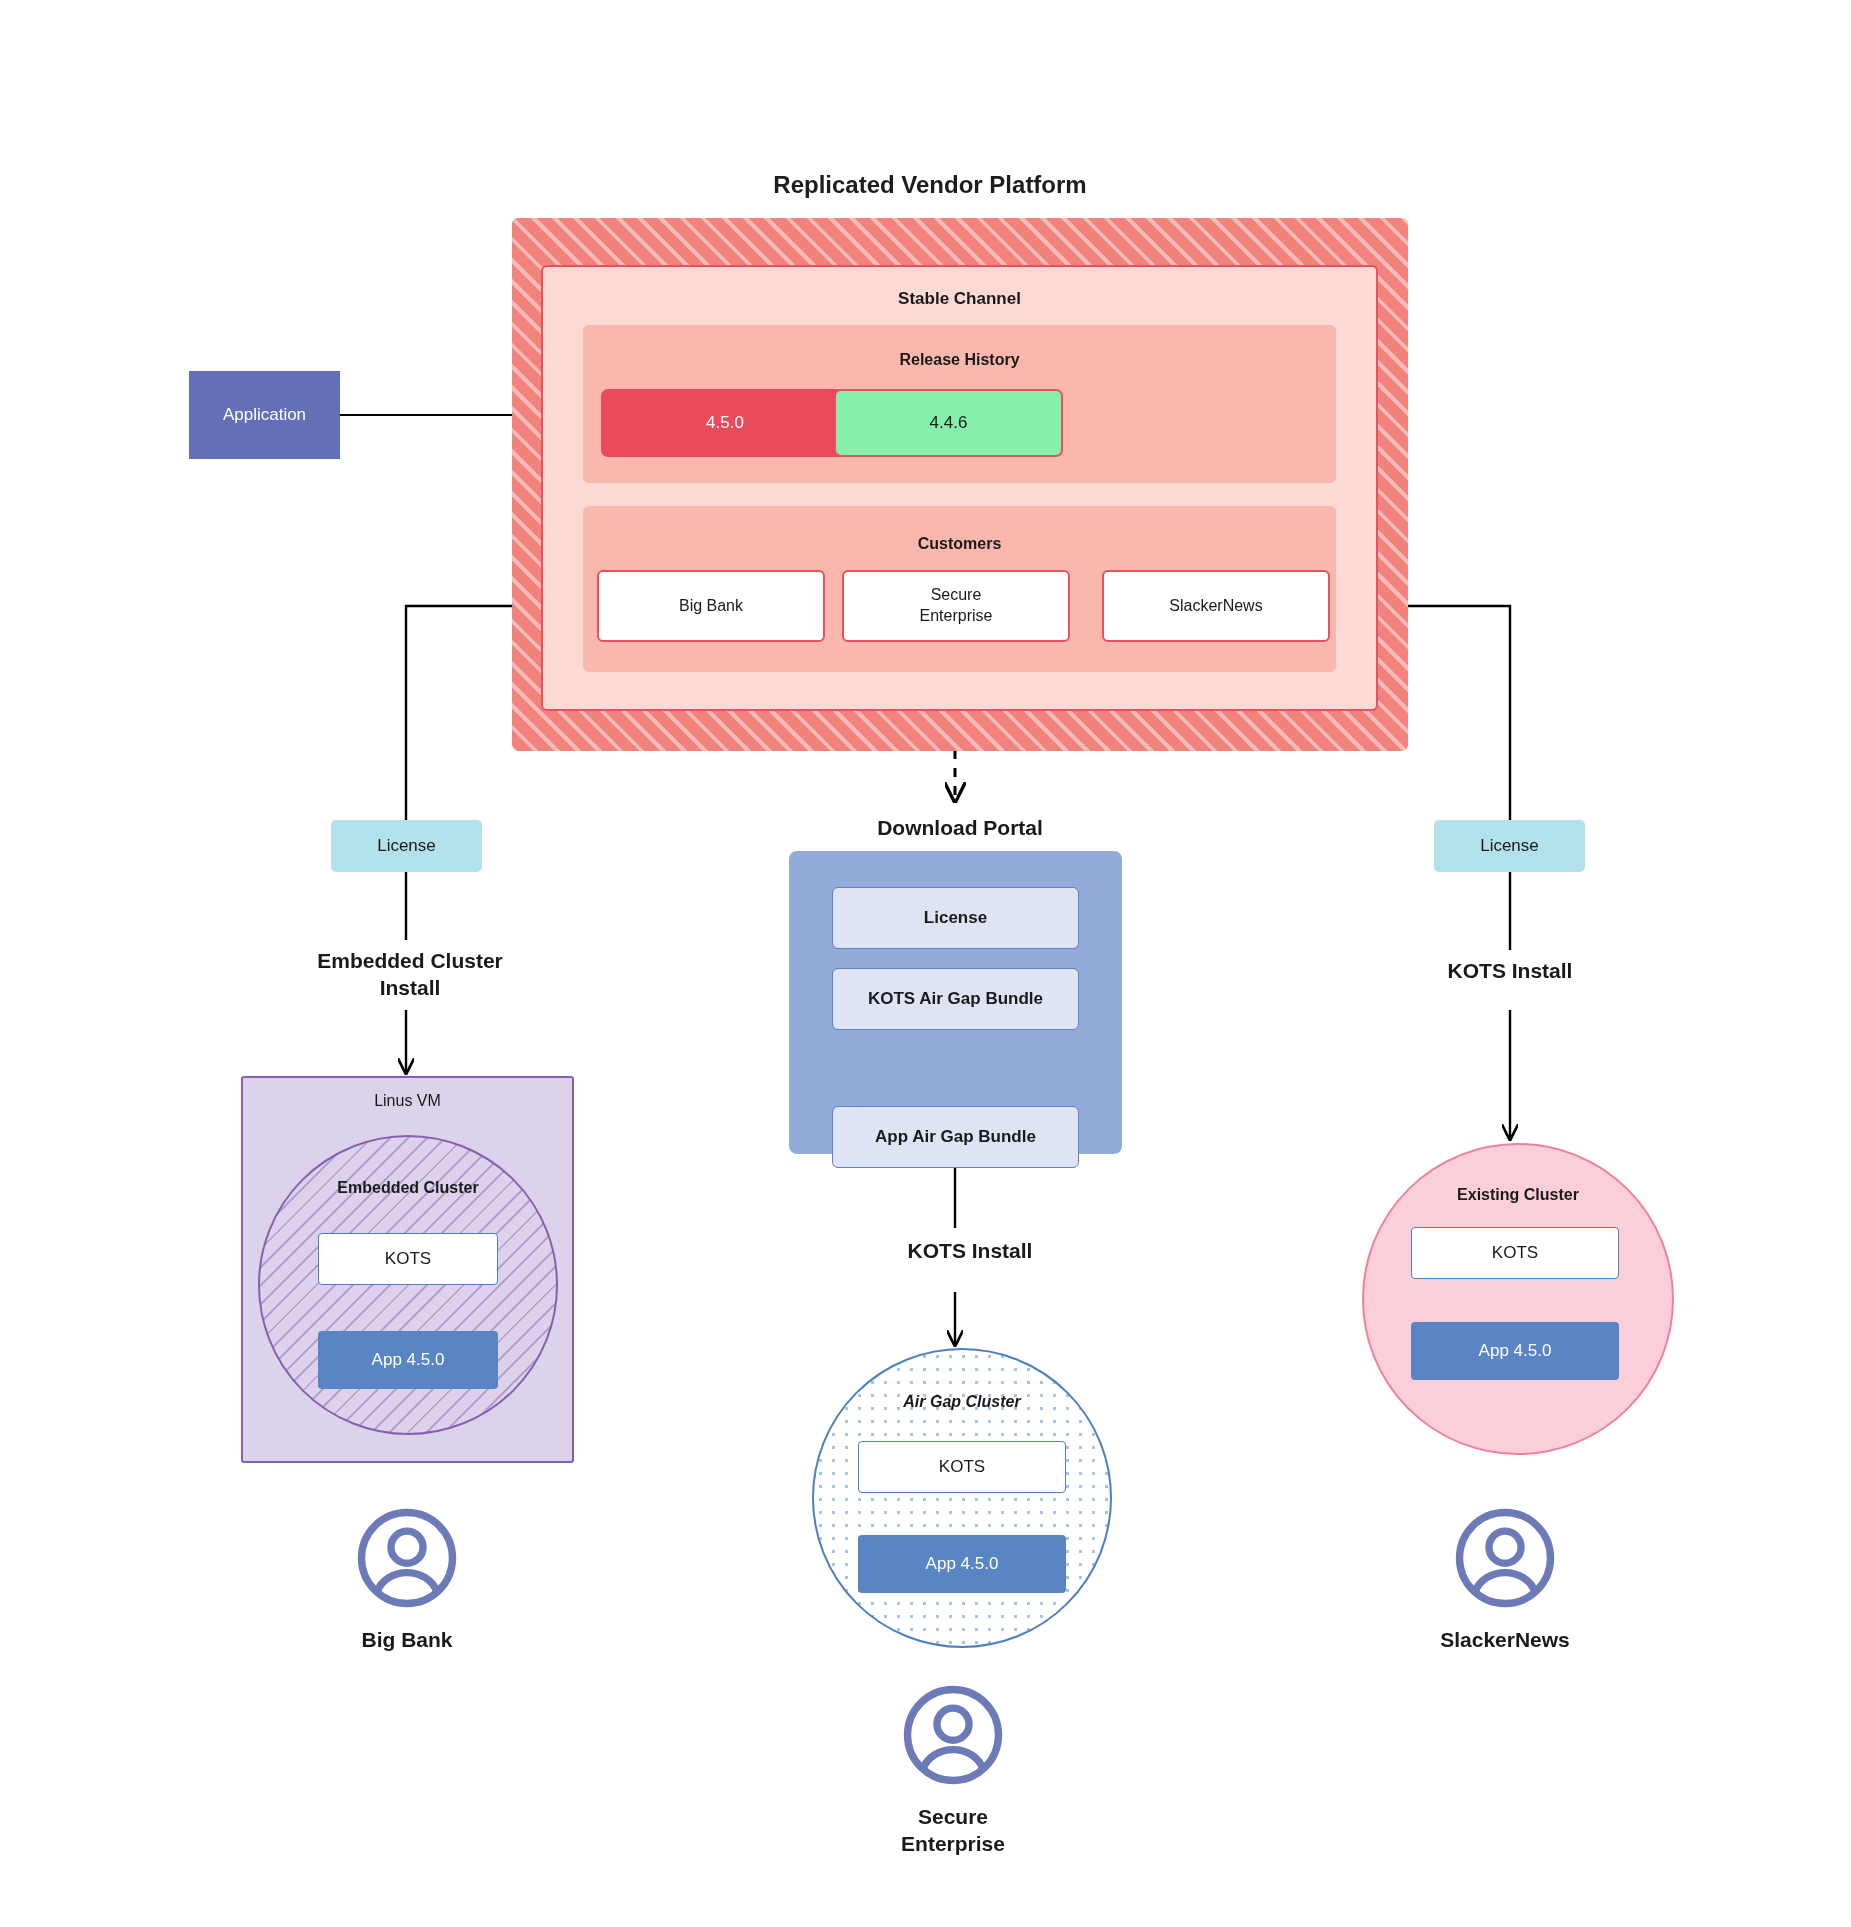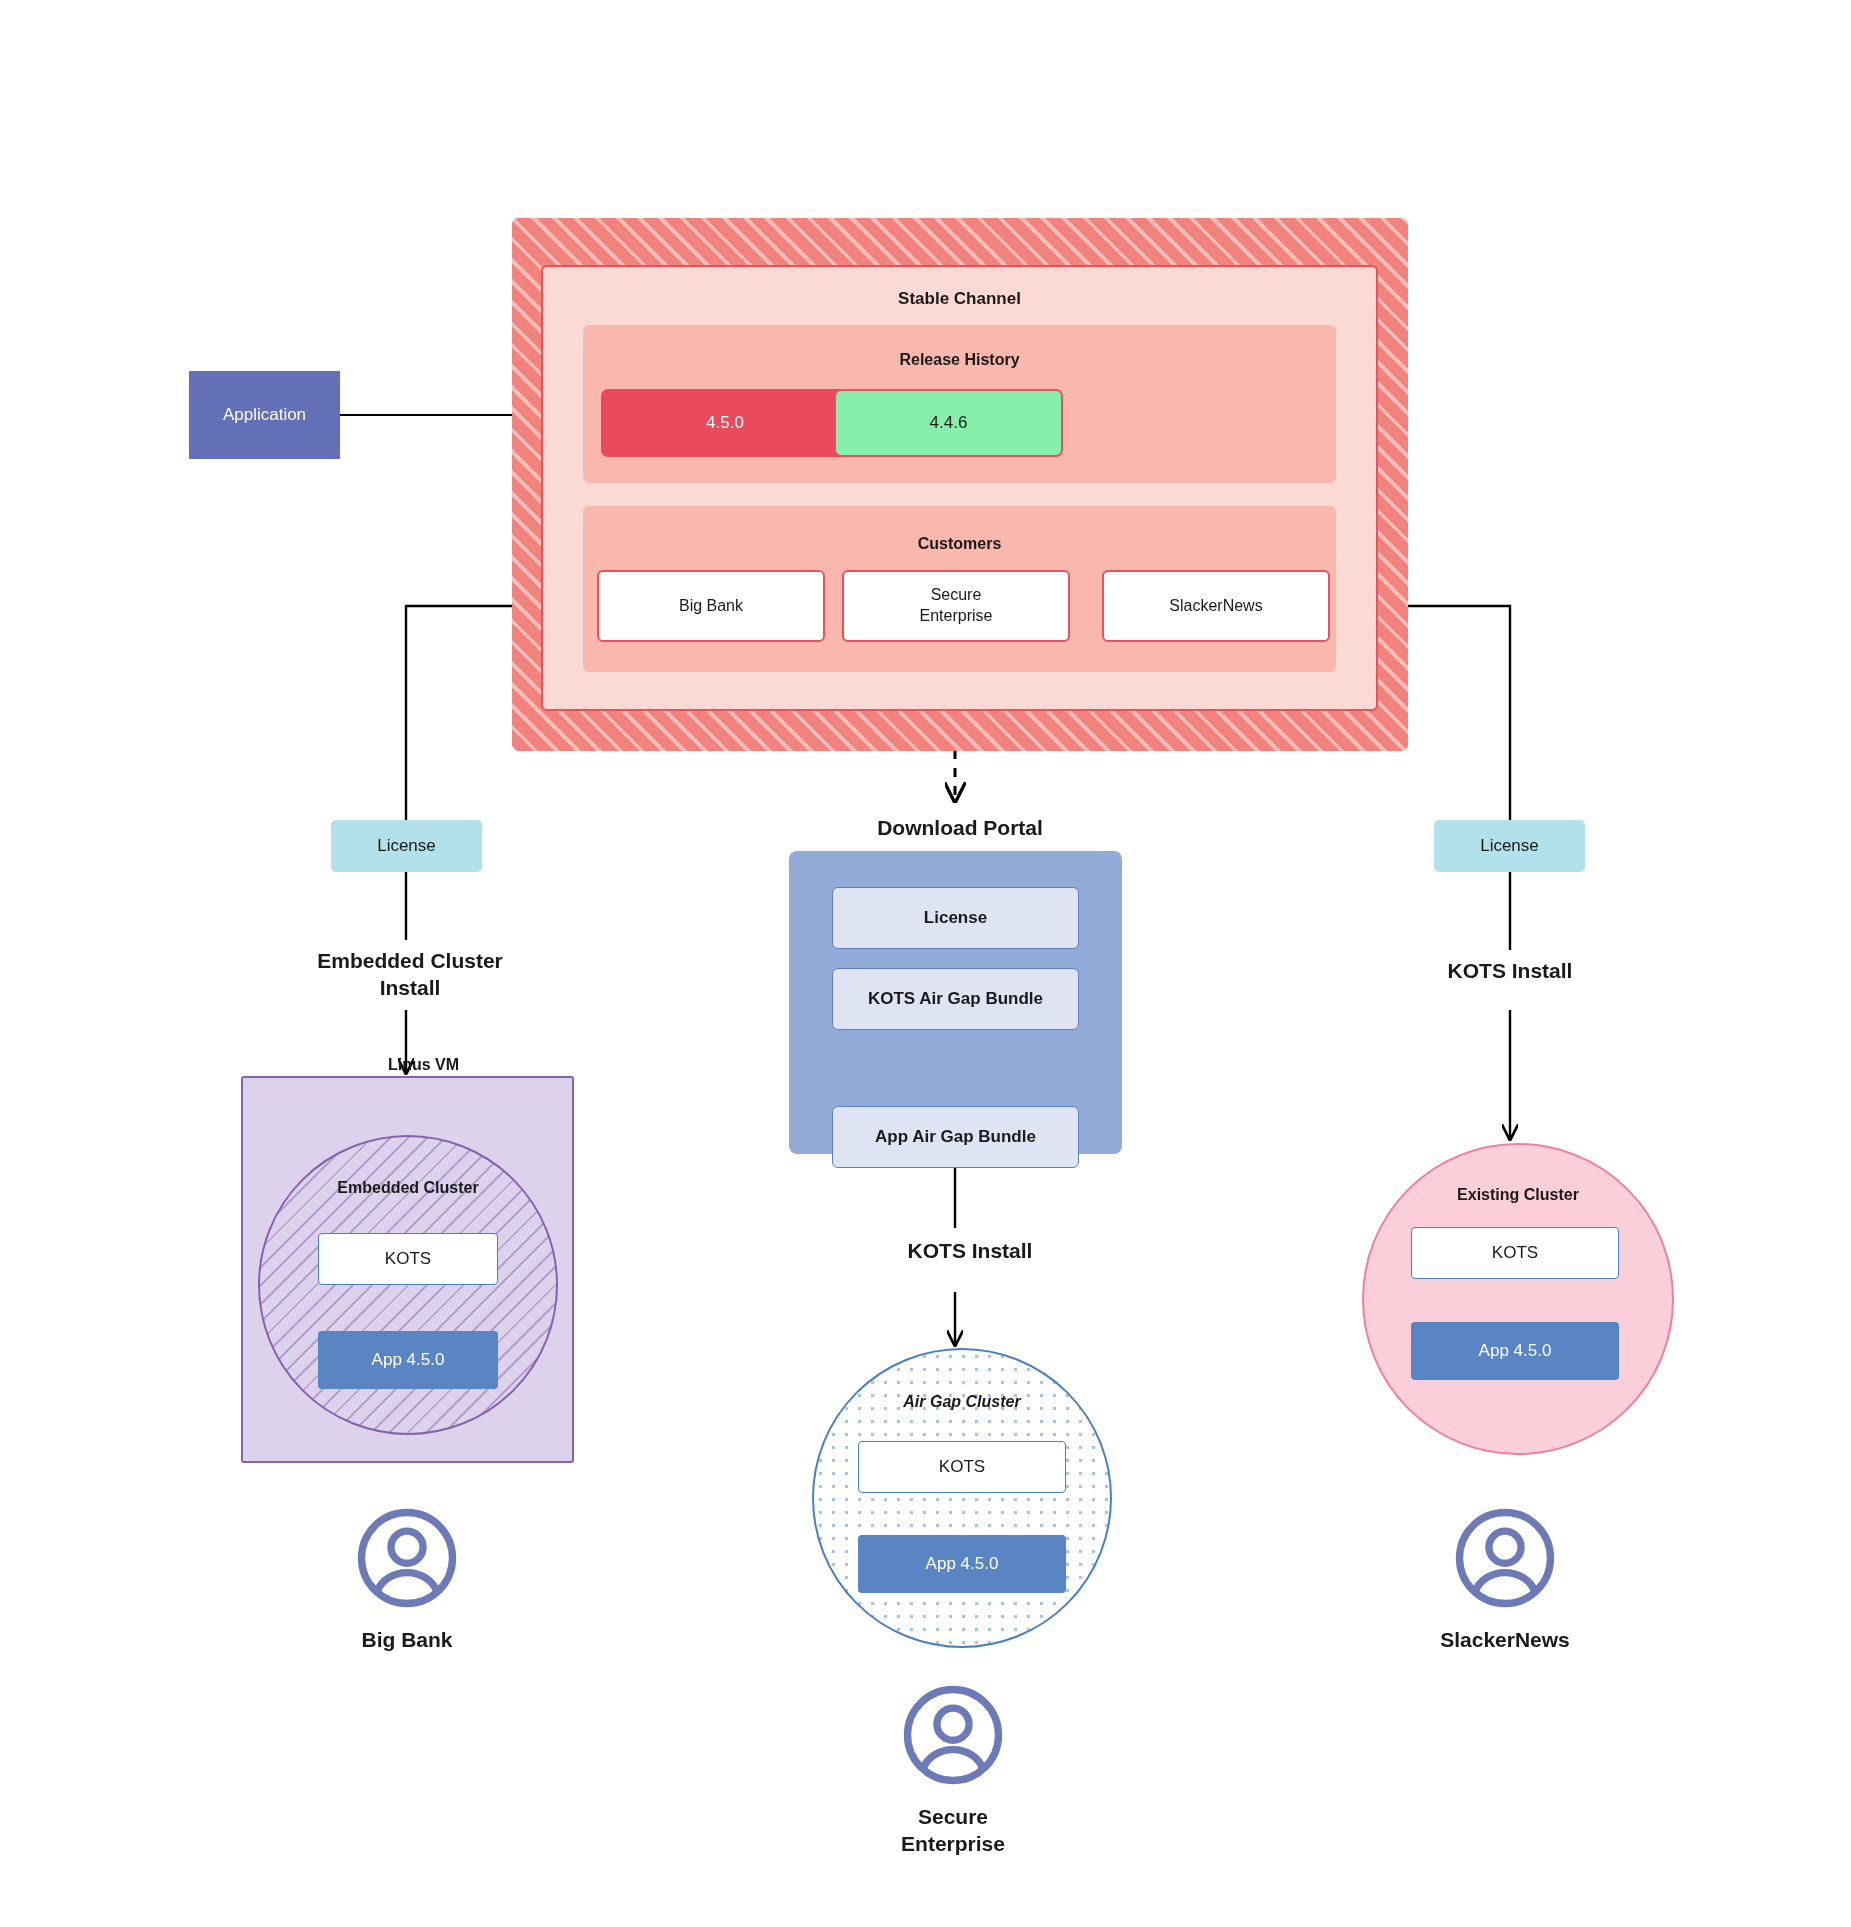--- a/index.html
+++ b/index.html
@@ -167,22 +167,22 @@
   #portal-item-2 { top: 1106px; }
 
   
   #linus-vm-box {
     left: 241px; top: 1076px; width: 333px; height: 387px;
     background: #ddd2ec;
     border: 2px solid #8760ae;
     border-radius: 3px;
   }
   #linus-vm-title {
-    left: 241px; top: 1055px; width: 333px;
-    font-size: 16px; font-weight: 700; margin-left: 16px;
+    left: 241px; top: 1091px; width: 333px;
+    font-size: 16px; font-weight: 400;
   }
   #embedded-cluster-circle {
     left: 258px; top: 1135px; width: 300px; height: 300px;
     border-radius: 50%;
     border: 2px solid #8760ae;
     background-color: #ddd2ec;
     background-image: repeating-linear-gradient(
       -45deg,
       rgba(135,96,174,0.45) 0px, rgba(135,96,174,0.45) 2px,
       rgba(135,96,174,0) 2px, rgba(135,96,174,0) 13px);
@@ -287,20 +287,21 @@
     <path d="M 1510 1010 L 1510 1138" fill="none" stroke="#000" stroke-width="2.4" marker-end="url(#arrow)"></path>
 
     <path d="M 955 1154 L 955 1228" fill="none" stroke="#000" stroke-width="2.4"></path>
     <path d="M 955 1292 L 955 1344" fill="none" stroke="#000" stroke-width="2.4" marker-end="url(#arrow)"></path>
 
     <path d="M 408 1289 L 408 1325" fill="none" stroke="#000" stroke-width="2.6" stroke-dasharray="6 6" marker-end="url(#arrow)"></path>
     <path d="M 962 1497 L 962 1529" fill="none" stroke="#000" stroke-width="2.6" stroke-dasharray="6 6" marker-end="url(#arrow)"></path>
     <path d="M 1515 1283 L 1515 1316" fill="none" stroke="#000" stroke-width="2.6" stroke-dasharray="6 6" marker-end="url(#arrow)"></path>
   </svg>
 
+  <div class="lbl" id="platform-title">Replicated Vendor Platform</div>
 
   <div class="abs" id="platform-box"></div>
 
   <div class="abs" id="stable-channel-box"></div>
   <div class="lbl" id="stable-channel-title">Stable Channel</div>
 
   <div class="abs" id="release-history-box"></div>
   <div class="lbl" id="release-history-title">Release History</div>
 
   <div class="release-card" id="release-current">4.5.0</div>

